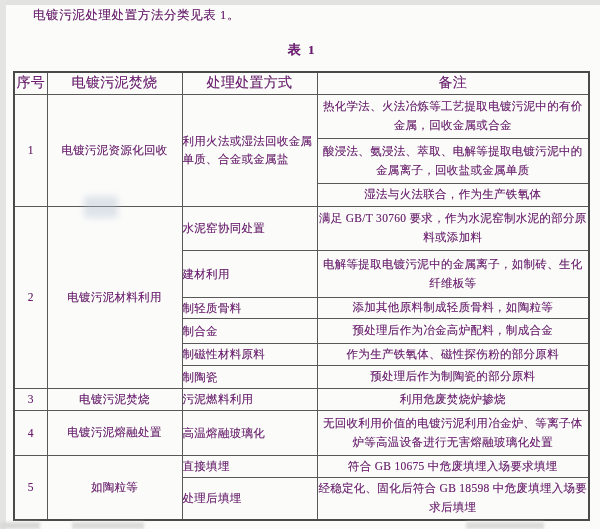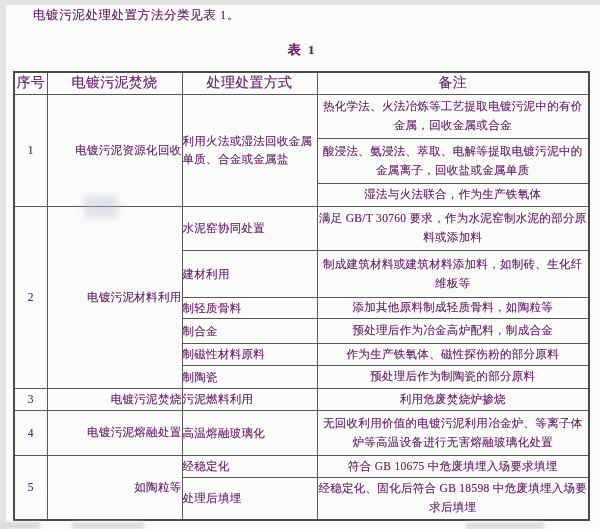--- a/index.html
+++ b/index.html
@@ -33,21 +33,21 @@
     text-shadow:0 0 0.6px rgba(80,80,80,.5);
   }
   .cls th,.cls td{
     border:1px solid #585858;
     font-weight:normal;
     font-size:11.5px;letter-spacing:0.3px;
     padding:0;overflow:hidden;vertical-align:middle;
   }
   .cls th{font-size:14px;text-align:center;}
   .c-no{text-align:center;}
-  .c-cat{text-align:right;line-height:17px;padding:0 8px;}
+  .c-cat{text-align:center;line-height:17px;padding:0 8px;}
   .c-method{text-align:left;line-height:18px;padding:0 15px;}
   .c-remark{text-align:center;line-height:19px;padding:2px 6px 2px 8px;}
   .h21{height:21px}.h22{height:22px}.h23{height:23px}.h25{height:25px}
   .h43{height:43px}.h44{height:44px}.h45{height:45px}.h47{height:47px}
   .smudge{position:absolute;pointer-events:none;}
   .smudge-blue{left:84px;top:196px;width:34px;height:22px;background:rgba(175,190,208,.38);filter:blur(3px);border-radius:4px;}
   .smudge-b1{left:0;top:522px;width:40px;height:7px;background:#d9d9d8;filter:blur(1.5px);}
   .smudge-b2{left:72px;top:522px;width:72px;height:7px;background:#dcdcdb;filter:blur(1.5px);}
   .smudge-b3{left:466px;top:522px;width:78px;height:7px;background:#dcdcdb;filter:blur(1.5px);}
 </style>
@@ -92,21 +92,21 @@
       </tr>
 
       <tr class="h44">
         <td class="c-no" rowspan="6">2</td>
         <td class="c-cat" rowspan="6">电镀污泥材料利用</td>
         <td class="c-method">水泥窑协同处置</td>
         <td class="c-remark">满足 GB/T 30760 要求，作为水泥窑制水泥的部分原料或添加料</td>
       </tr>
       <tr class="h47">
         <td class="c-method">建材利用</td>
-        <td class="c-remark">制成建筑材料或建筑材料添加料，如制砖、生化纤维板等</td>
+        <td class="c-remark">电解等提取电镀污泥中的金属离子，如制砖、生化纤维板等</td>
       </tr>
       <tr class="h21">
         <td class="c-method">制轻质骨料</td>
         <td class="c-remark">添加其他原料制成轻质骨料，如陶粒等</td>
       </tr>
       <tr class="h25">
         <td class="c-method">制合金</td>
         <td class="c-remark">预处理后作为冶金高炉配料，制成合金</td>
       </tr>
       <tr class="h22">
@@ -128,21 +128,21 @@
       <tr class="h45">
         <td class="c-no">4</td>
         <td class="c-cat">电镀污泥熔融处置</td>
         <td class="c-method">高温熔融玻璃化</td>
         <td class="c-remark">无回收利用价值的电镀污泥利用冶金炉、等离子体炉等高温设备进行无害熔融玻璃化处置</td>
       </tr>
 
       <tr class="h22">
         <td class="c-no" rowspan="2">5</td>
         <td class="c-cat" rowspan="2">如陶粒等</td>
-        <td class="c-method">经稳定化</td>
+        <td class="c-method">直接填埋</td>
         <td class="c-remark">符合 GB 10675 中危废填埋入场要求填埋</td>
       </tr>
       <tr class="h43">
         <td class="c-method">处理后填埋</td>
         <td class="c-remark">经稳定化、固化后符合 GB 18598 中危废填埋入场要求后填埋</td>
       </tr>
     </tbody>
   </table>
 
   <div class="smudge smudge-blue"></div>

